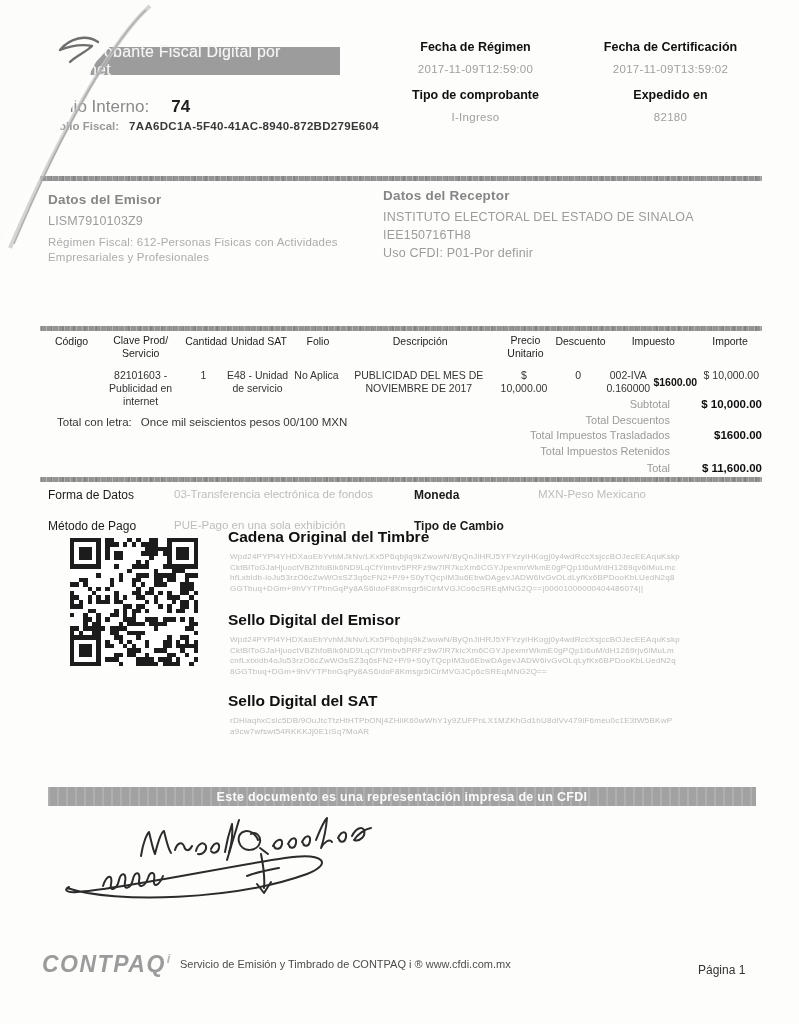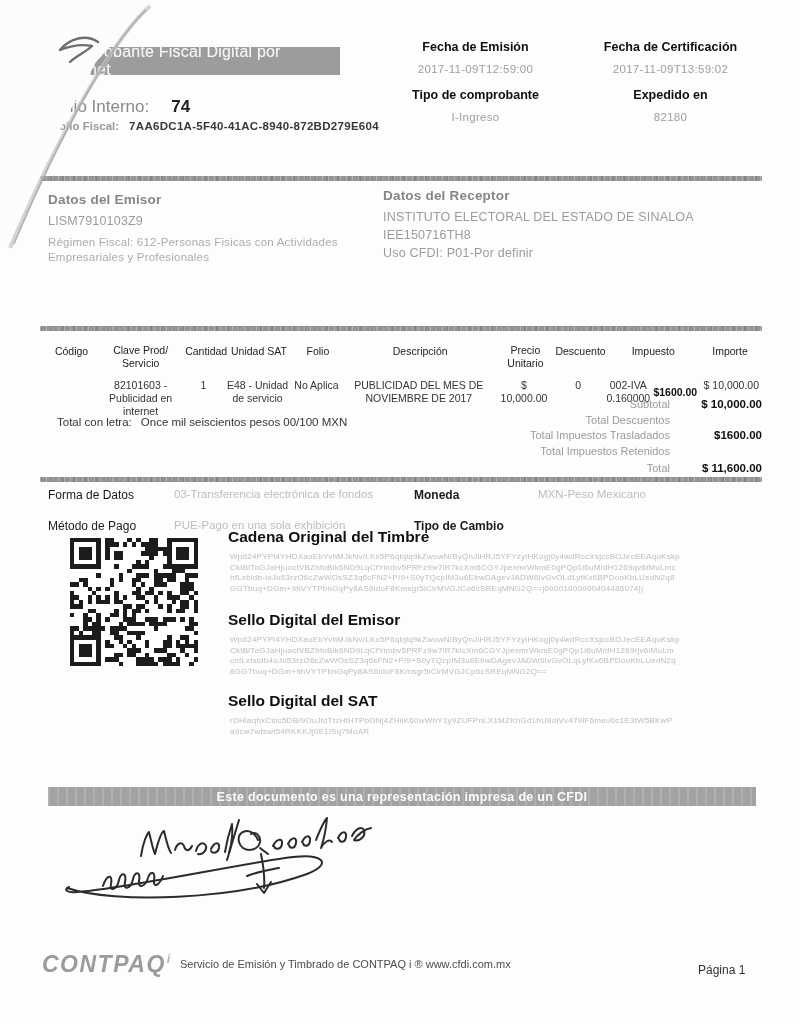--- a/index.html
+++ b/index.html
@@ -29,21 +29,21 @@
   
   .party{position:absolute;}
   .party-title{font-size:13.5px;font-weight:bold;color:#868686;letter-spacing:.2px;}
   .party-line{font-size:12.5px;color:#9c9c9c;margin-top:7px;letter-spacing:.2px;}
   .emisor{left:48px;top:192px;width:330px;}
   .emisor .party-title{margin-bottom:4px;}
   .emisor .regimen{font-size:11.5px;color:#acacac;line-height:15px;width:318px;}
   .receptor{left:383px;top:188px;width:385px;}
 
   
-  .table{position:absolute;left:45px;top:345px;width:716px;}
+  .table{position:absolute;left:45px;top:335px;width:716px;}
   .trow{display:flex;align-items:flex-start;}
   .tc{text-align:center;font-size:10.5px;line-height:13px;box-sizing:border-box;padding:0 2px;}
   .th .tc{color:#1d1d1d;}
   .td .tc{color:#343434;margin-top:9px;}
   .c-codigo{width:55px;}
   .c-clave{width:88px;}
   .c-cant{width:42px;}
   .c-usat{width:70px;}
   .c-uni{width:52px;}
   .c-desc{width:160px;}
@@ -107,21 +107,21 @@
   </div>
   <div class="folio-interno">
     <span>Folio Interno:</span><b>74</b>
   </div>
   <div class="folio-fiscal">
     <span>Folio Fiscal:</span><b>7AA6DC1A-5F40-41AC-8940-872BD279E604</b>
   </div>
 
   <div class="hdr-grid">
     <div class="hdr-cell">
-      <div class="hdr-label">Fecha de Emisión</div>
+      <div class="hdr-label">Fecha de Régimen</div>
       <div class="hdr-value">2017-11-09T12:59:00</div>
     </div>
     <div class="hdr-cell">
       <div class="hdr-label">Fecha de Certificación</div>
       <div class="hdr-value">2017-11-09T13:59:02</div>
     </div>
     <div class="hdr-cell">
       <div class="hdr-label">Tipo de comprobante</div>
       <div class="hdr-value">I-Ingreso</div>
     </div>

